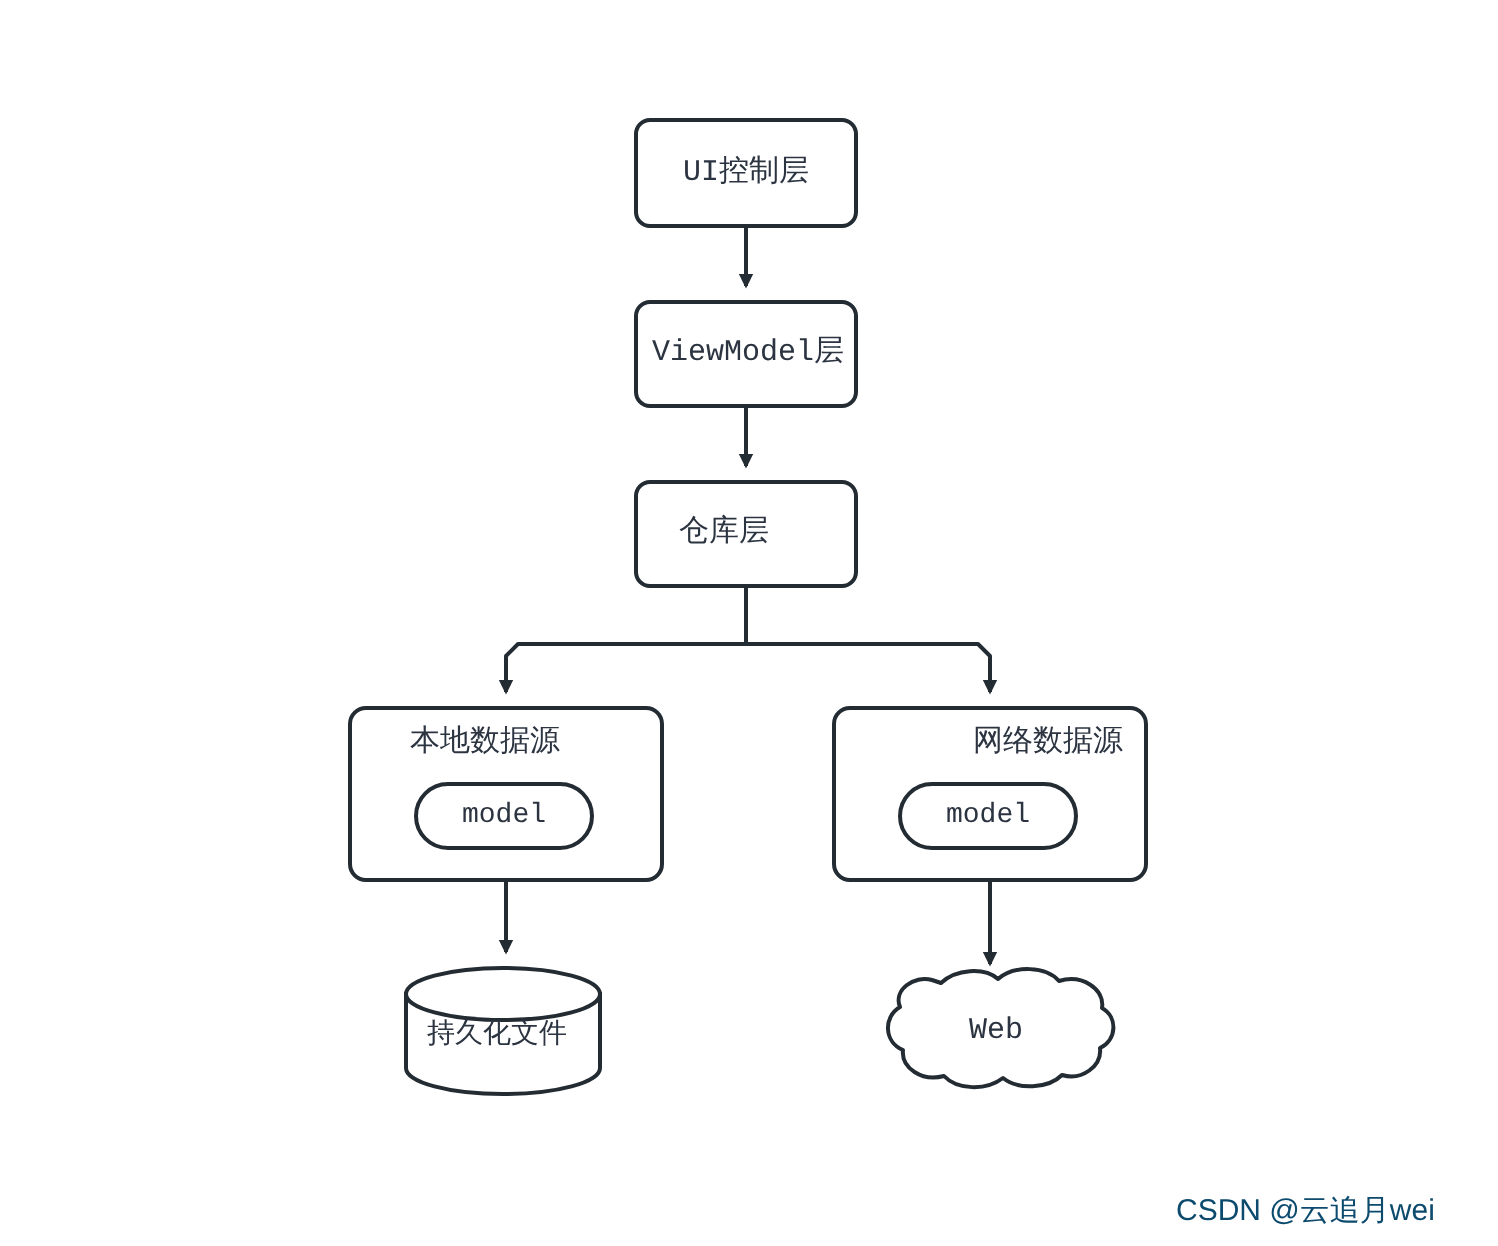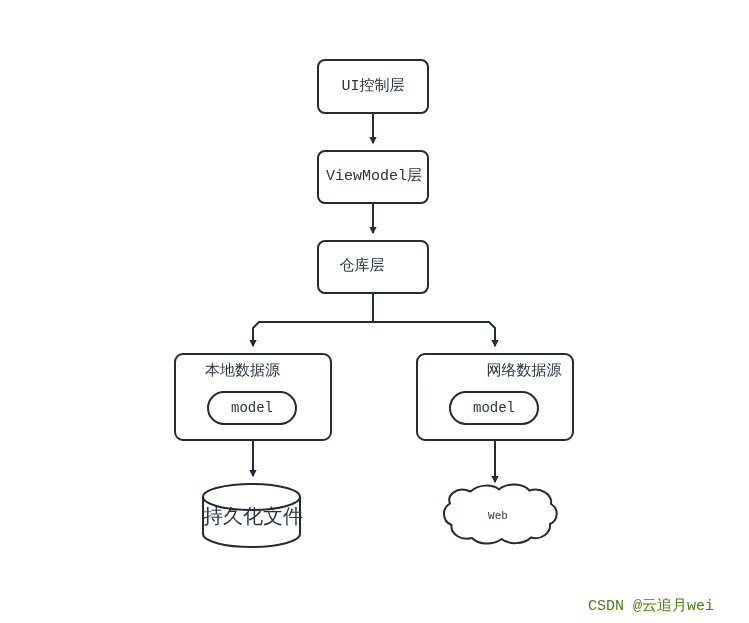--- a/index.html
+++ b/index.html
@@ -31,30 +31,30 @@
     white-space: nowrap;
     user-select: none;
   }
   .label-ui        { left: 318px; top: 78px;  width: 110px; }
   .label-viewmodel { left: 318px; top: 168px; width: 112px; }
   .label-repo      { left: 318px; top: 258px; width: 88px; }
   .label-local     { left: 166px; top: 363px; width: 129px; padding-left: 12px; }
   .label-remote    { left: 417px; top: 363px; width: 156px; margin-left: 29px; }
   .label-model-l   { left: 208px; top: 399px; width: 88px;  font-size: 14px; }
   .label-model-r   { left: 450px; top: 399px; width: 88px;  font-size: 14px; }
-  .label-file      { left: 203px; top: 509px; width: 91px;  font-size: 20px; }
-  .label-web       { left: 448px; top: 507px; width: 100px; font-size: 11px; }
+  .label-file      { left: 203px; top: 509px; width: 91px;  font-size: 14px; }
+  .label-web       { left: 448px; top: 507px; width: 100px; font-size: 15px; }
 
   .watermark {
     position: absolute;
     left: 588px;
     top: 596px;
     font-size: 15px;
-    color: #4d7c0f;
-    font-family: Liberation Mono, monospace;
+    color: #0c4a6e;
+    font-family: Liberation Sans, sans-serif;
     white-space: nowrap;
     user-select: none;
   }
 </style>
 </head>
 <body>
 
 <svg id="diagram-canvas" viewBox="0 0 749 623" xmlns="http://www.w3.org/2000/svg">
 
   <defs>

